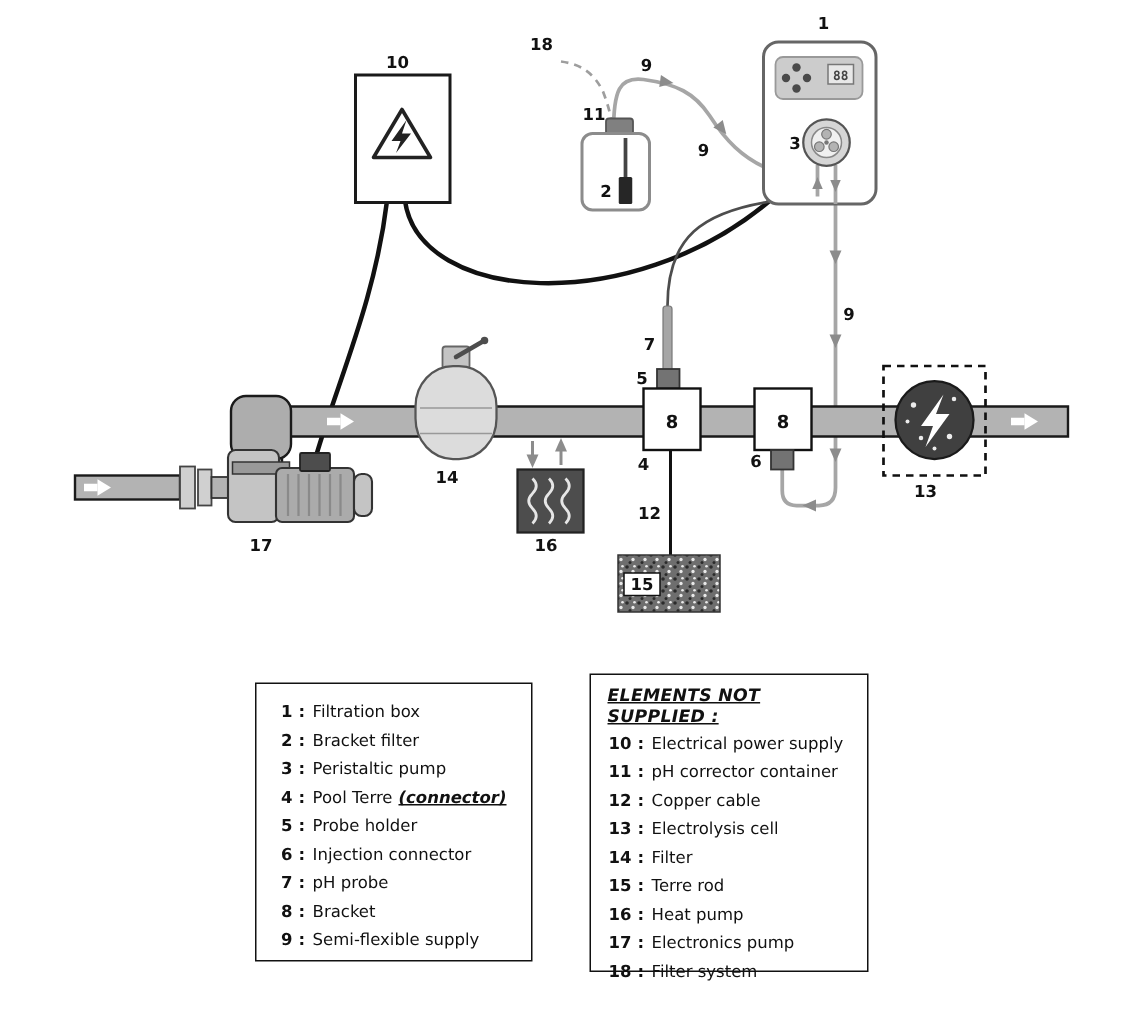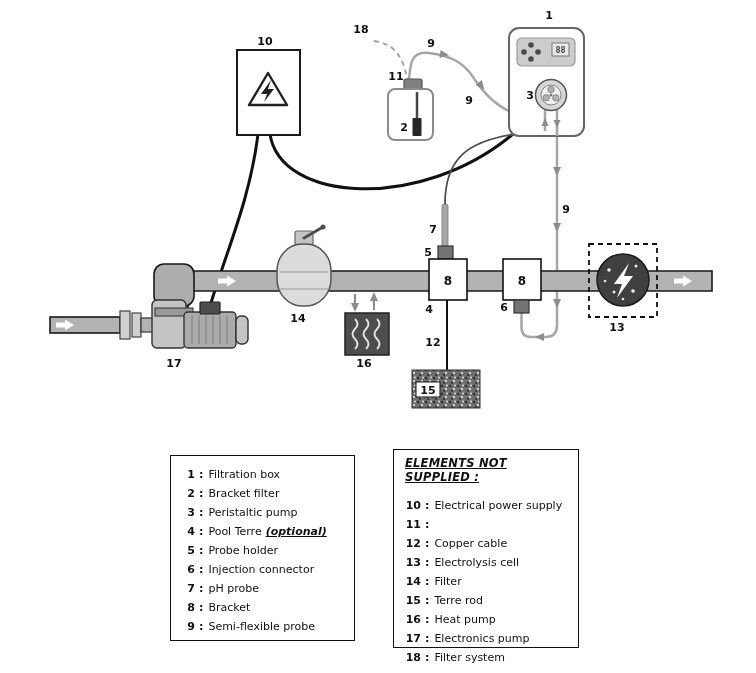--- a/index.html
+++ b/index.html
@@ -10,21 +10,21 @@
   svg text { font-family:"DejaVu Sans",sans-serif; font-weight:bold; fill:#111;
              font-size:11px; text-anchor:middle; }
   svg text.big { font-size:12px; }
   svg text.disp { font-family:"DejaVu Sans Mono",monospace; font-size:8.5px; fill:#444; }
 
   .legend { position:absolute; background:#fff; border:1.5px solid #111;
             font-size:11px; color:#111; }
   .legend-left  { left:170px; top:455px; width:185px; height:186px; padding:9px 6px 0 14px; }
   .legend-right { left:393px; top:449px; width:186px; height:199px; padding:6px 6px 0 11px; }
   .legend-title { font-weight:bold; font-style:italic; text-decoration:underline;
-                  font-size:11.5px; margin-bottom:12px; letter-spacing:.2px; }
+                  font-size:11.5px; margin-bottom:2px; letter-spacing:.2px; }
   .lrow { display:flex; line-height:19px; white-space:nowrap; }
   .lrow .num { font-weight:bold; min-width:10px; text-align:right; }
   .legend-right .lrow .num { min-width:16px; }
   .lrow .sep { margin:0 5px 0 4px; font-weight:bold; }
   .lrow .note { margin-left:4px; font-weight:bold; font-style:italic; text-decoration:underline; }
 </style>
 </head>
 <body>
 
 <div class="stage">
@@ -235,21 +235,21 @@
   </div>
   <div class="lrow">
     <span class="num">3</span>
         <span class="sep">:</span>
         <span class="lbl">Peristaltic pump</span>
   </div>
   <div class="lrow">
     <span class="num">4</span>
         <span class="sep">:</span>
         <span class="lbl">Pool Terre</span>
-        <span class="note">(optional)</span>
+        <span class="note">(connector)</span>
   </div>
   <div class="lrow">
     <span class="num">5</span>
         <span class="sep">:</span>
         <span class="lbl">Probe holder</span>
   </div>
   <div class="lrow">
     <span class="num">6</span>
         <span class="sep">:</span>
         <span class="lbl">Injection connector</span>
@@ -260,34 +260,35 @@
         <span class="lbl">pH probe</span>
   </div>
   <div class="lrow">
     <span class="num">8</span>
         <span class="sep">:</span>
         <span class="lbl">Bracket</span>
   </div>
   <div class="lrow">
     <span class="num">9</span>
         <span class="sep">:</span>
-        <span class="lbl">Semi-flexible probe</span>
+        <span class="lbl">Semi-flexible supply</span>
   </div>
 </div>
 
 <div class="legend legend-right">
   <div class="legend-title">ELEMENTS NOT SUPPLIED :</div>
   <div class="lrow">
     <span class="num">10</span>
         <span class="sep">:</span>
         <span class="lbl">Electrical power supply</span>
   </div>
   <div class="lrow">
     <span class="num">11</span>
         <span class="sep">:</span>
+        <span class="lbl">pH corrector container</span>
   </div>
   <div class="lrow">
     <span class="num">12</span>
         <span class="sep">:</span>
         <span class="lbl">Copper cable</span>
   </div>
   <div class="lrow">
     <span class="num">13</span>
         <span class="sep">:</span>
         <span class="lbl">Electrolysis cell</span>

